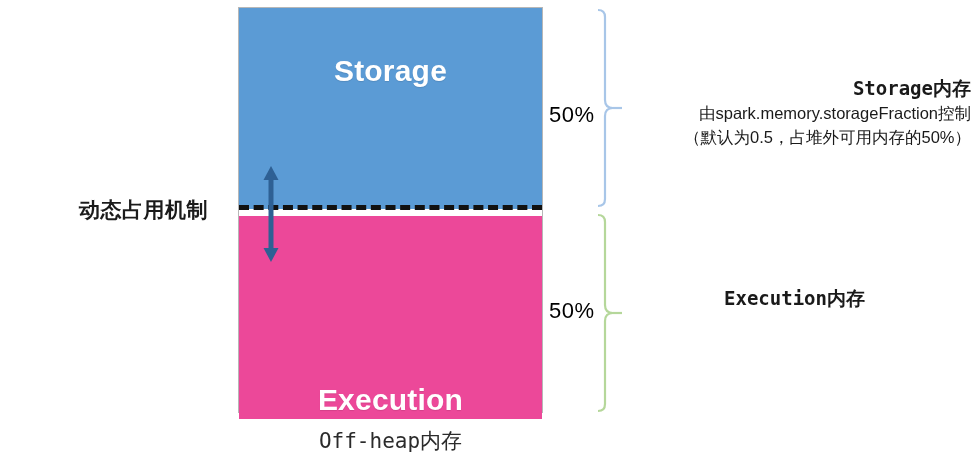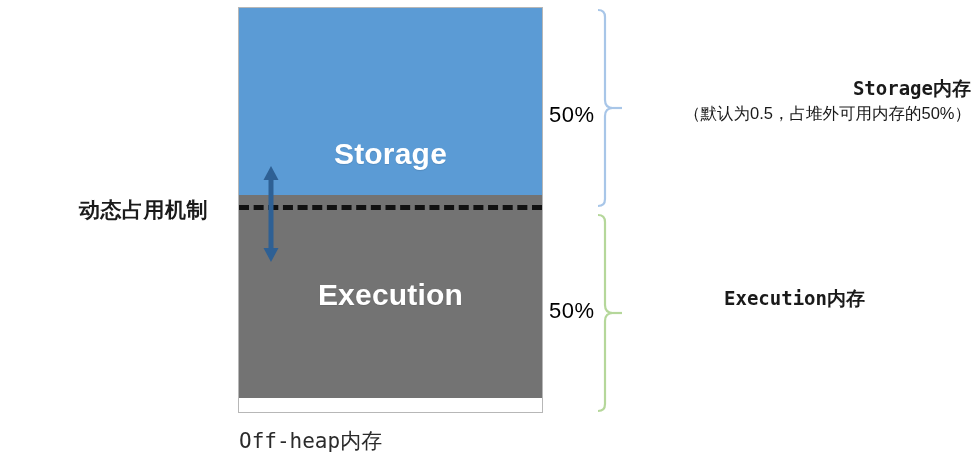--- a/index.html
+++ b/index.html
@@ -30,26 +30,26 @@
     left: 0;
     width: 100%;
     display: flex;
     align-items: center;
     justify-content: center;
   }
   #storage-region {
     top: 0;
     height: 201px;
     background: #5B9BD5;
-    align-items: flex-end;
   }
   #execution-region {
-    top: 187px;
+    top: 208px;
     height: 203px;
-    background: #737373;
+    background: #ec4899;
+    align-items: flex-end;
   }
   .region-label {
     color: #ffffff;
     font-weight: bold;
     font-size: 30px;
     letter-spacing: 0.2px;
     text-shadow: 0 1px 1px rgba(0,0,0,0.10);
     user-select: none;
   }
   #storage-label { transform: translateY(-38px); }
@@ -129,20 +129,21 @@
     letter-spacing: 0.5px;
     white-space: nowrap;
   }
 
   
   #bottom-caption {
     position: absolute;
     left: 239px;
     top: 427px;
     width: 303px;
+    text-align: center;
     font-size: 21px;
     font-family: "DejaVu Sans Mono", "Liberation Mono", monospace;
     color: #2b2b2b;
     letter-spacing: 0px;
     white-space: nowrap;
   }
 </style>
 </head>
 <body>
 
@@ -175,20 +176,21 @@
   <line x1="17" y1="100" x2="30" y2="100" stroke="#A8C6E8" stroke-width="2.2" vector-effect="non-scaling-stroke"></line>
 </svg>
 
 <svg class="bracket" id="execution-bracket" viewBox="0 0 26 200" preserveAspectRatio="none">
   <path d="M 2 2 Q 9 2 9 9 L 9 92 Q 9 100 17 100 Q 9 100 9 108 L 9 191 Q 9 198 2 198" fill="none" stroke="#B5D79A" stroke-width="2.2" vector-effect="non-scaling-stroke"></path>
   <line x1="17" y1="100" x2="30" y2="100" stroke="#B5D79A" stroke-width="2.2" vector-effect="non-scaling-stroke"></line>
 </svg>
 
 <div class="annotation" id="storage-annotation">
   <div class="anno-title">Storage内存</div>
+  <div class="anno-line">由spark.memory.storageFraction控制</div>
   <div class="anno-line indent">（默认为0.5，占堆外可用内存的50%）</div>
 </div>
 
 <div class="annotation" id="execution-annotation">
   <div class="anno-title">Execution内存</div>
 </div>
 
 <div id="dynamic-mechanism-label">动态占用机制</div>
 
 <div id="bottom-caption">Off-heap内存</div>

